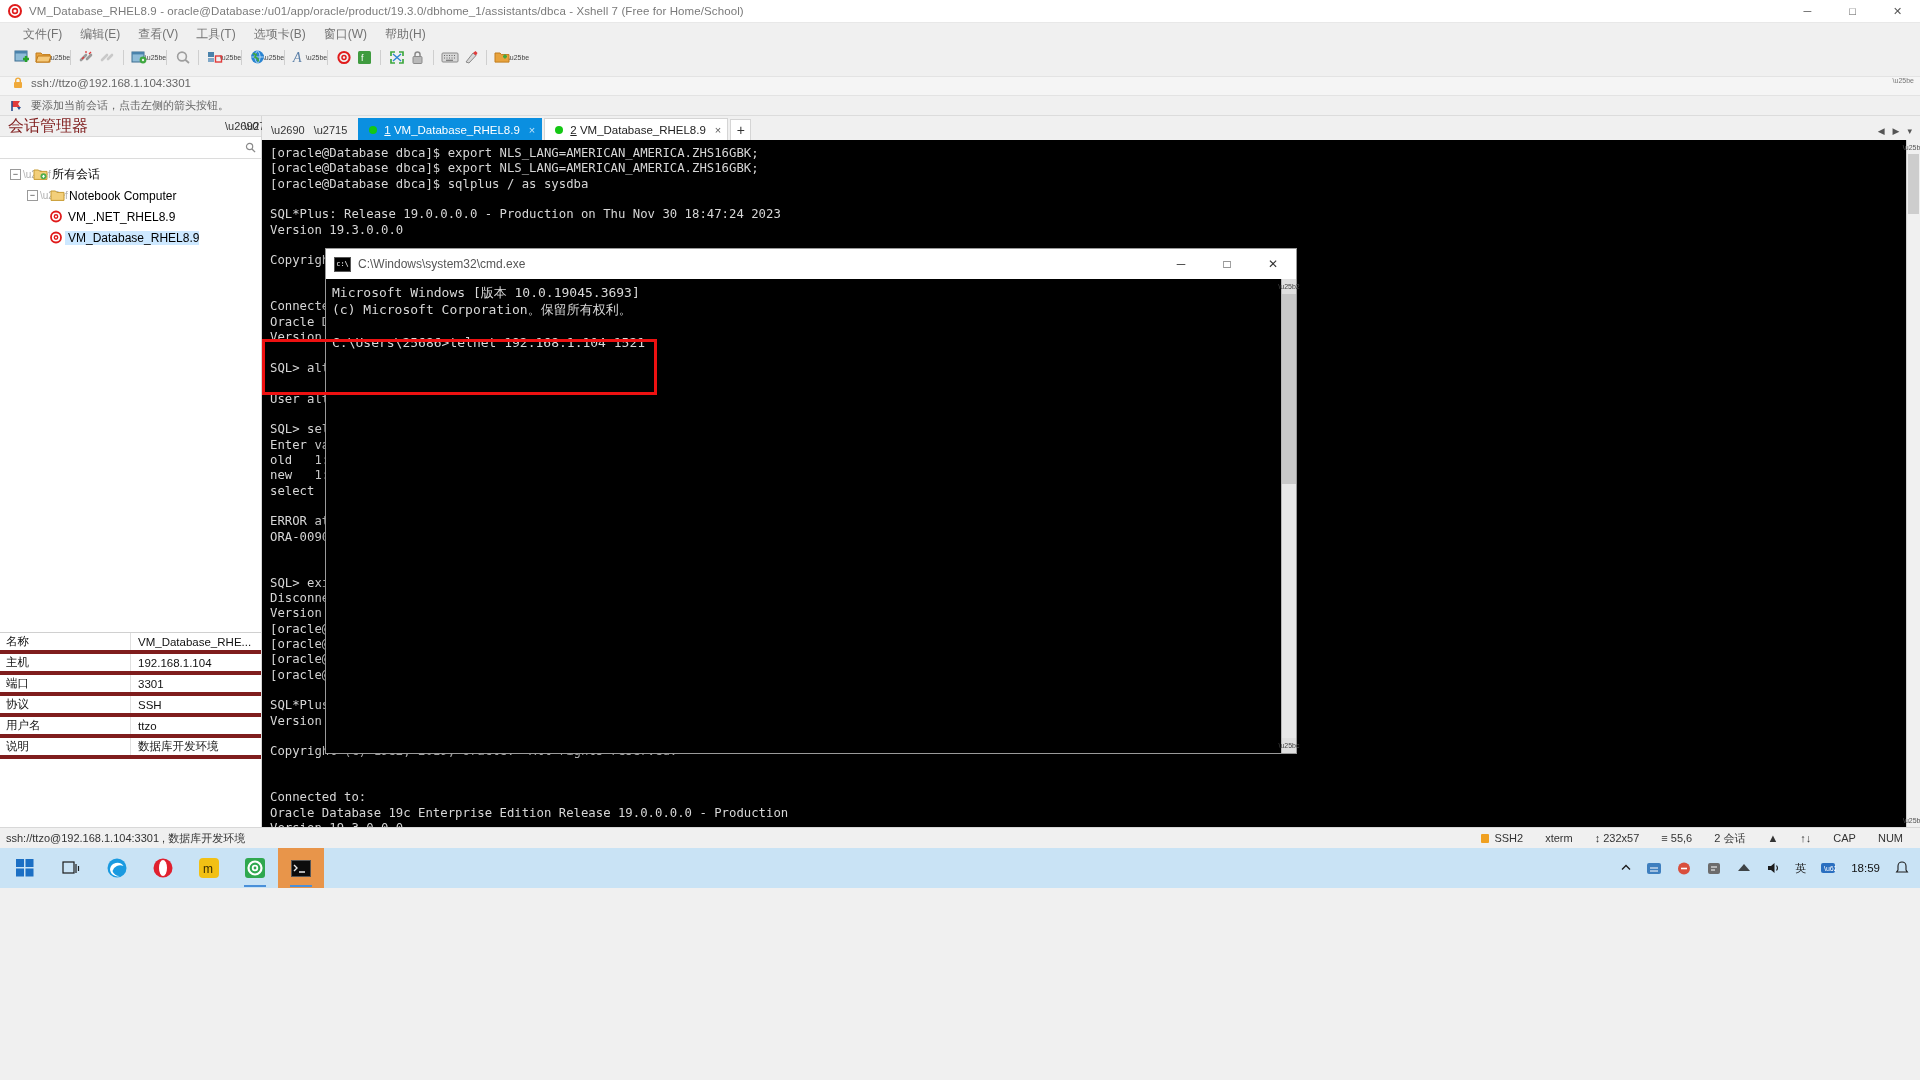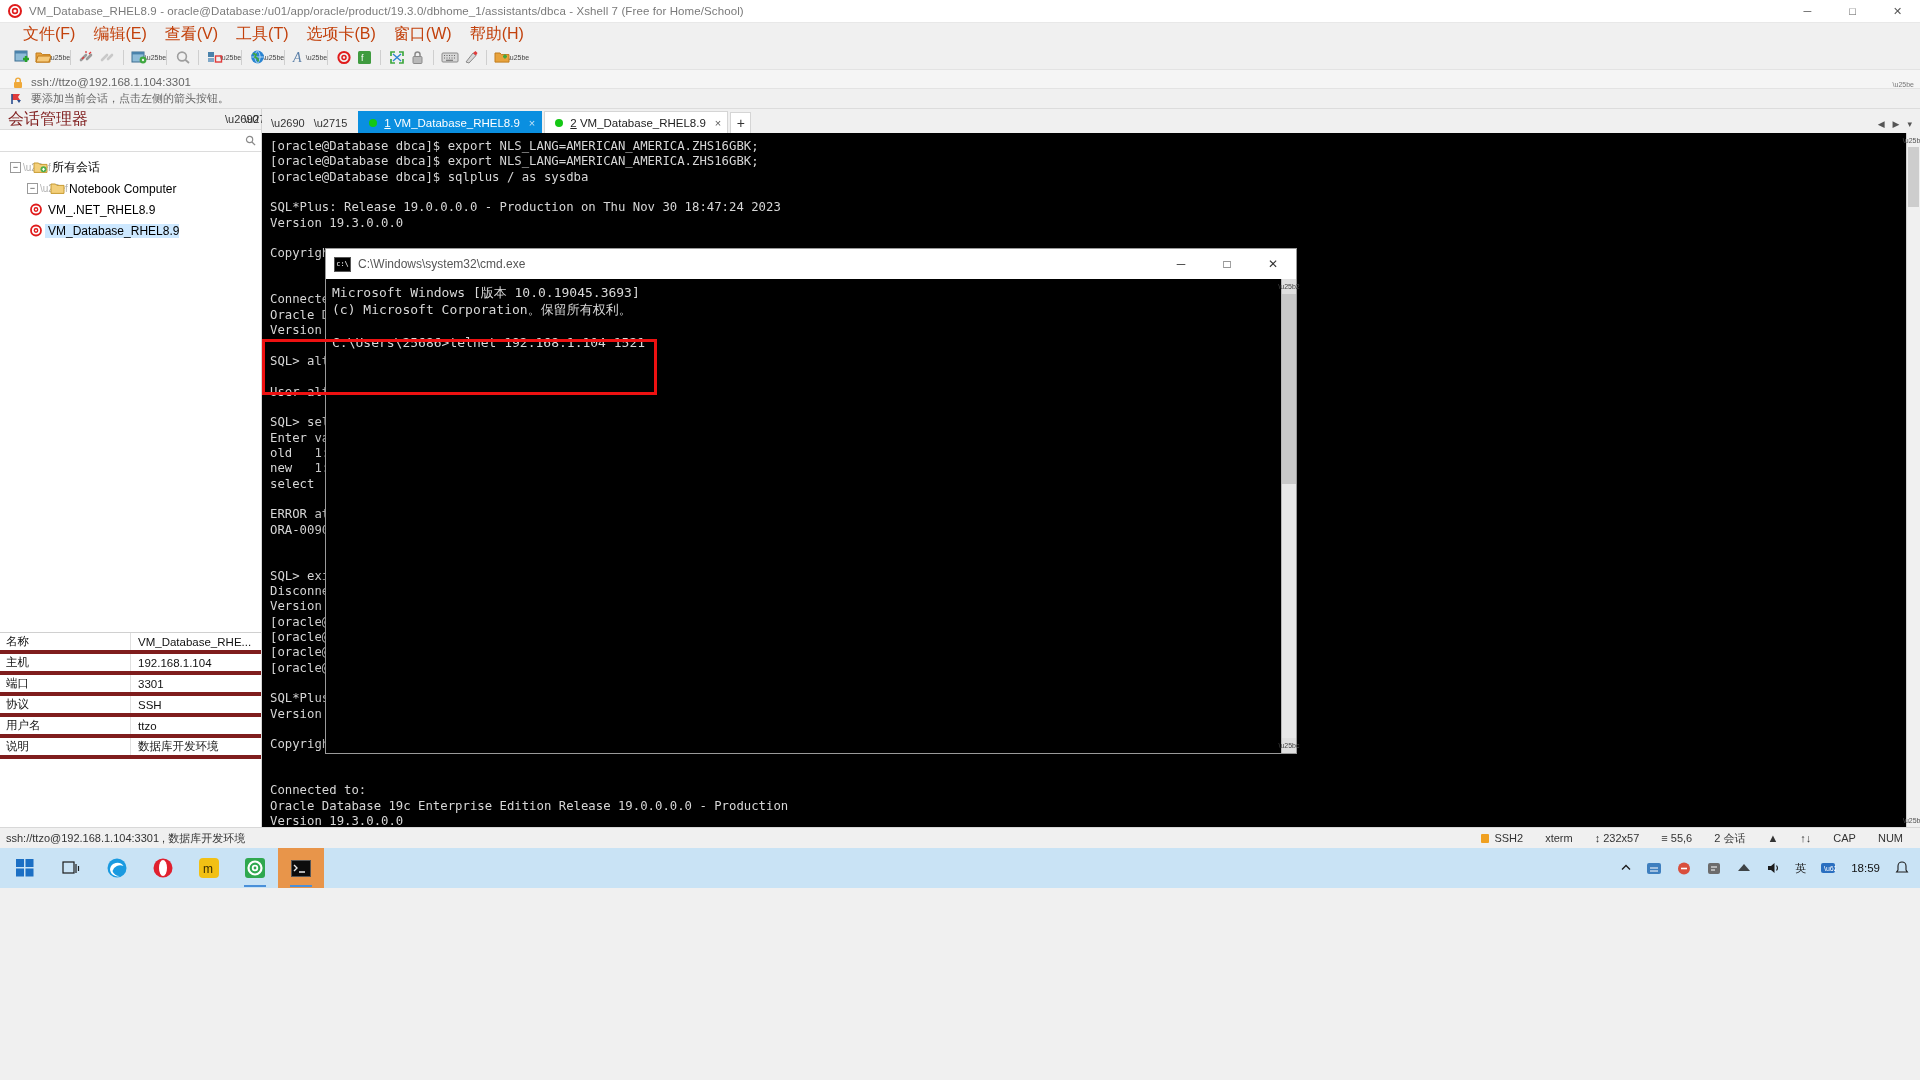--- a/index.html
+++ b/index.html
@@ -27,36 +27,36 @@
     width: 45px; height: 23px; display: flex; align-items: center; justify-content: center;
     color: #555; font-size: 11px;
   }
 
   
   .menubar {
     height: 22px; display: flex; align-items: center; background: #f0f0f0;
     padding-left: 14px; flex: 0 0 22px;
   }
   .menubar .mi {
-    font-size: 16px; color: #c2410c; padding: 2px 9px; white-space: nowrap;
+    font-size: 12px; color: #737373; padding: 2px 9px; white-space: nowrap;
   }
 
   
   .toolbar {
     height: 24px; display: flex; align-items: center; background: #f0f0f0;
     padding-left: 12px; gap: 0px; flex: 0 0 24px;
   }
   .tb-item { width: 21px; height: 20px; display:flex; align-items:center; justify-content:center; position:relative; }
   .tb-caret { width: 11px; height: 20px; display:flex; align-items:center; justify-content:center; color:#444; font-size:7px; }
   .tb-sep { width: 1px; height: 15px; background: #cfcfcf; margin: 0 5px; }
 
   
   .addrbar {
     height: 20px; background: #f5f5f5; border-top: 1px solid #e3e3e3; border-bottom:1px solid #e3e3e3;
-    display: flex; align-items: flex-end; padding-left: 12px; flex: 0 0 20px;
+    display: flex; align-items: flex-start; padding-left: 12px; flex: 0 0 20px; margin-top: 7px;
   }
   .addrbar .lock { width: 12px; height: 11px; margin-right: 7px; position: relative; }
   .addrbar .url { font-size: 11.5px; color: #666; }
   .addrbar .dd { margin-left:auto; margin-right:6px; font-size:7px; color:#777; }
 
   
   .hintbar {
     height: 20px; background: #f0f0f0; display: flex; align-items: center; padding-left: 10px;
     border-bottom: 1px solid #dcdcdc; flex: 0 0 20px;
   }
@@ -94,21 +94,21 @@
   .tnode .expander {
     width: 11px; height: 11px; border: 1px solid #9a9a9a; background: #fff;
     display: flex; align-items: center; justify-content: center; font-size: 9px; line-height: 1;
     color: #333; flex:0 0 11px; margin-right: 2px;
   }
   .tnode .dots { width: 9px; color: #b0b0b0; font-size: 10px; text-align:center; flex:0 0 9px;}
   .tnode .ficon { width: 17px; display: flex; align-items: center; justify-content: center; flex:0 0 17px; }
   .tnode .tlabel { padding-left: 3px; text-align: center; }
   .tnode.lvl0 { padding-left: 10px; }
   .tnode.lvl1 { padding-left: 27px; }
-  .tnode.lvl2 { padding-left: 28px; }
+  .tnode.lvl2 { padding-left: 48px; }
   .tnode.sel .tlabel { background: #cde8ff; }
 
   
   .propgrid { flex: 0 0 auto; border-top: 1px solid #d0d0d0; background:#fff; }
   .prow { display: flex; height: 21px; border-bottom: 4px solid #7f1d1d; }
   .prow .pk {
     width: 131px; flex: 0 0 131px; font-size: 11.5px; color: #111; display:flex; align-items:center;
     padding-left: 6px; background: #fff; border-right: 1px solid #e0e0e0;
   }
   .prow .pv { flex:1; font-size: 11.5px; color: #111; display:flex; align-items:center; padding-left: 7px; }

